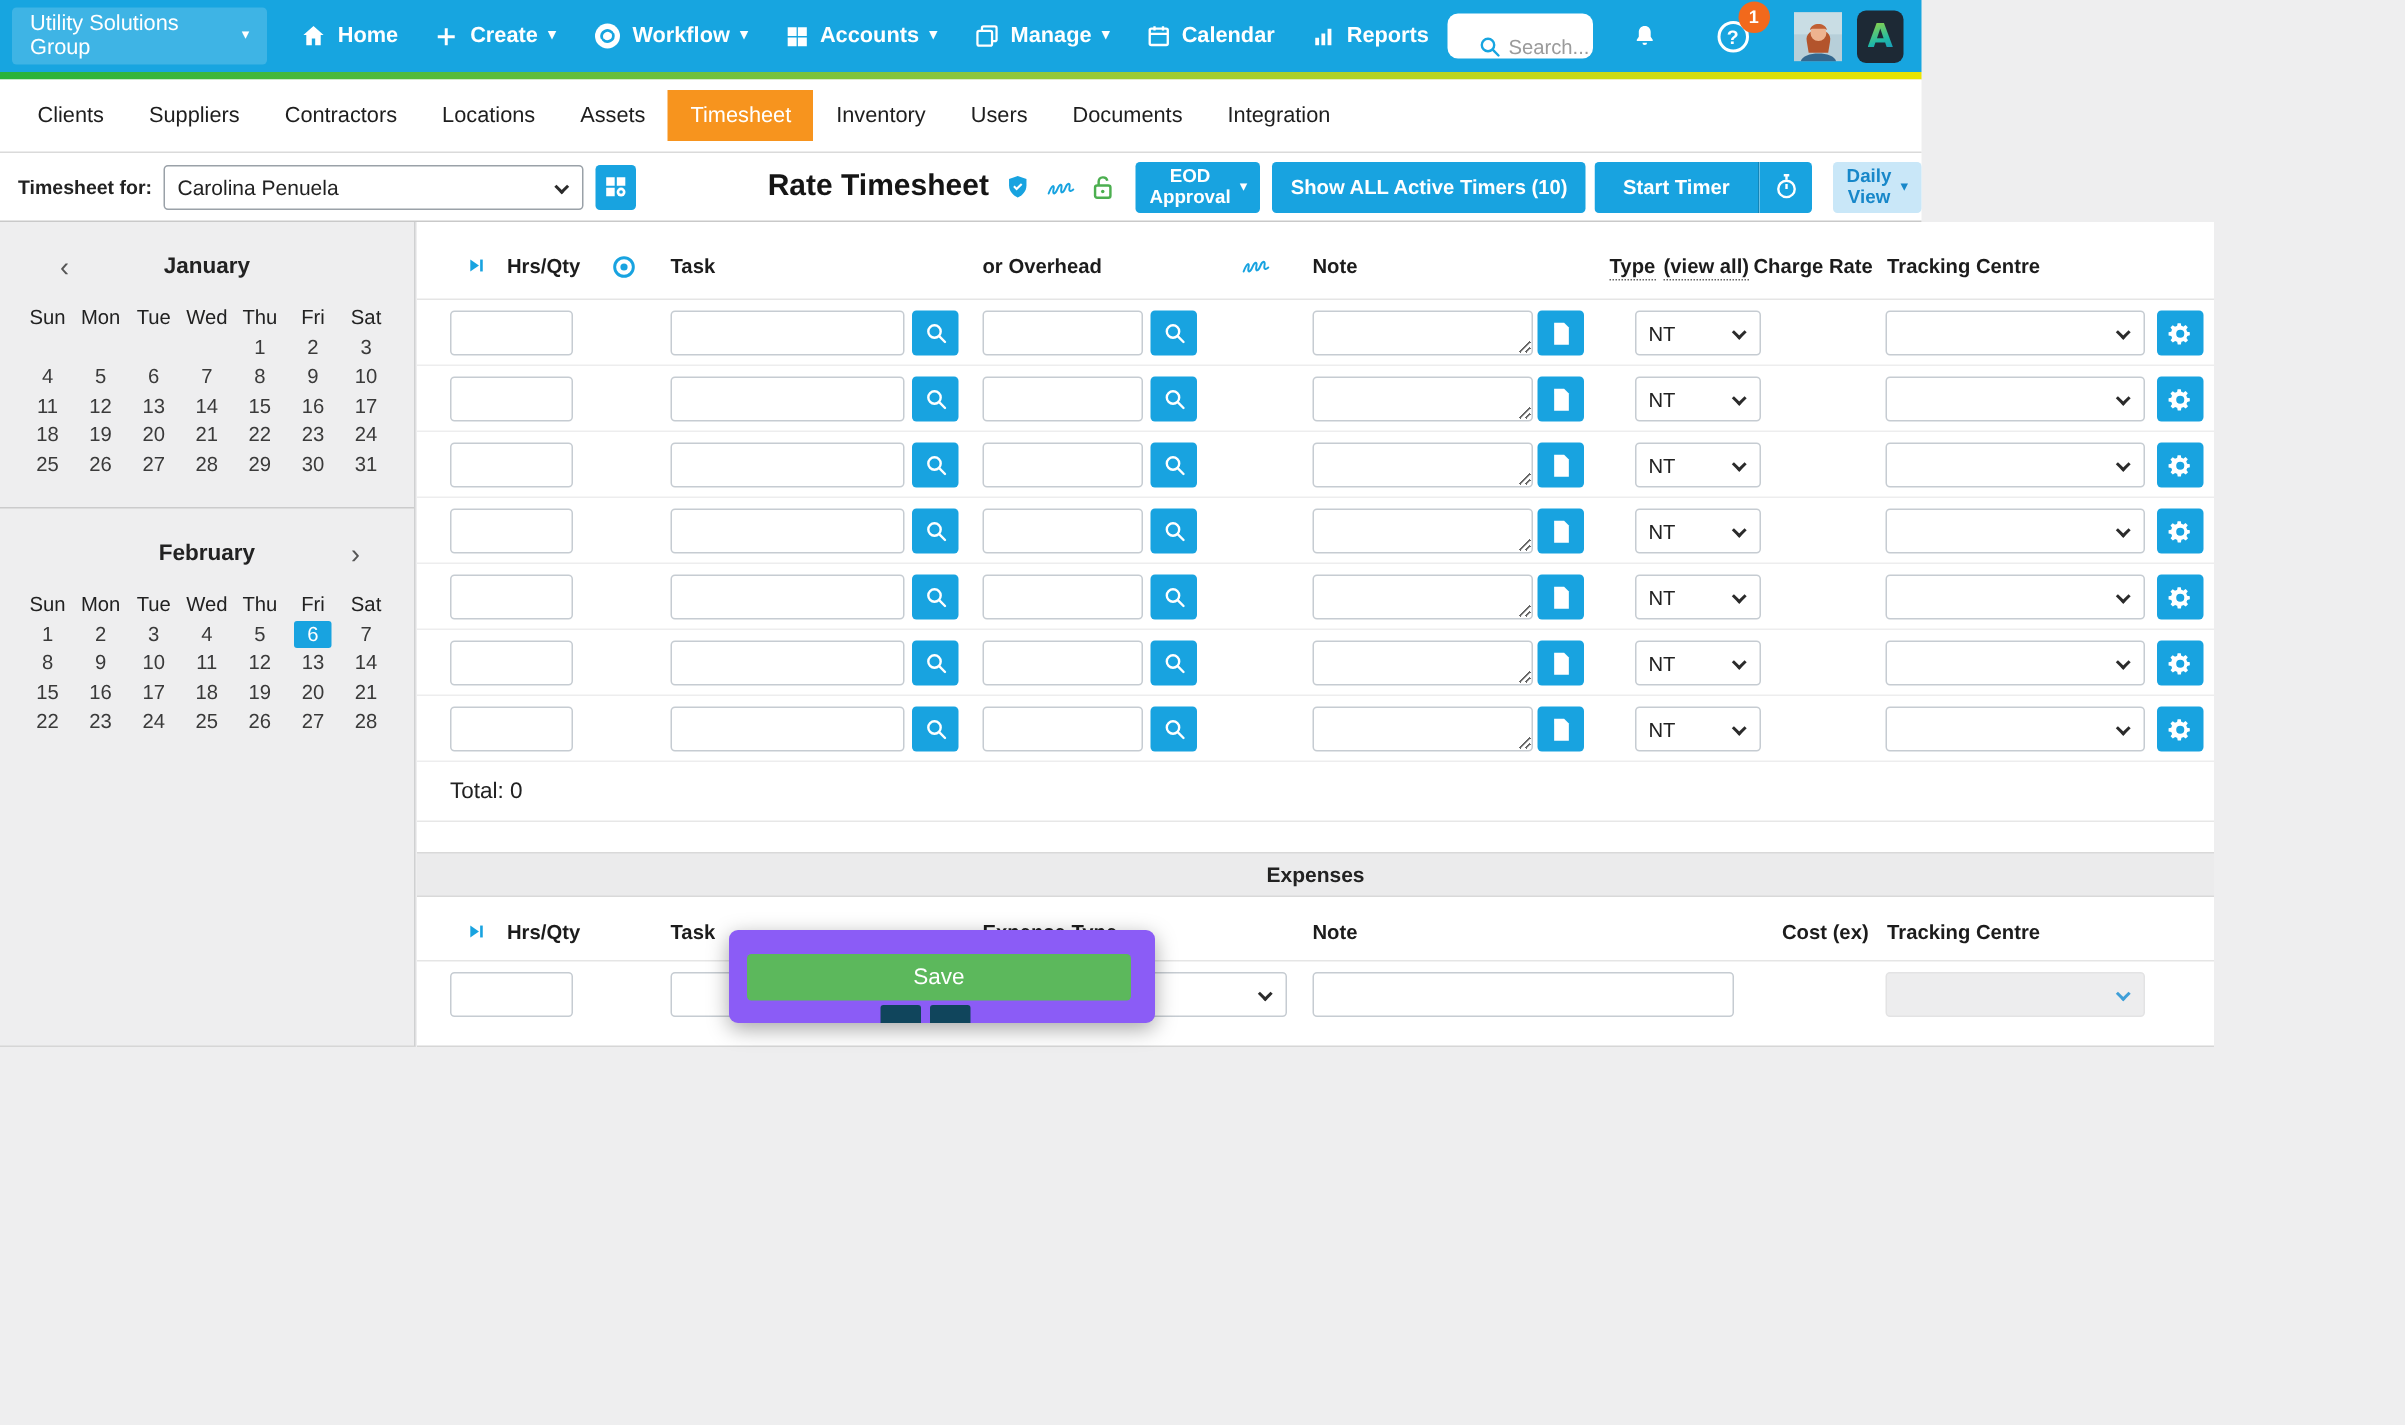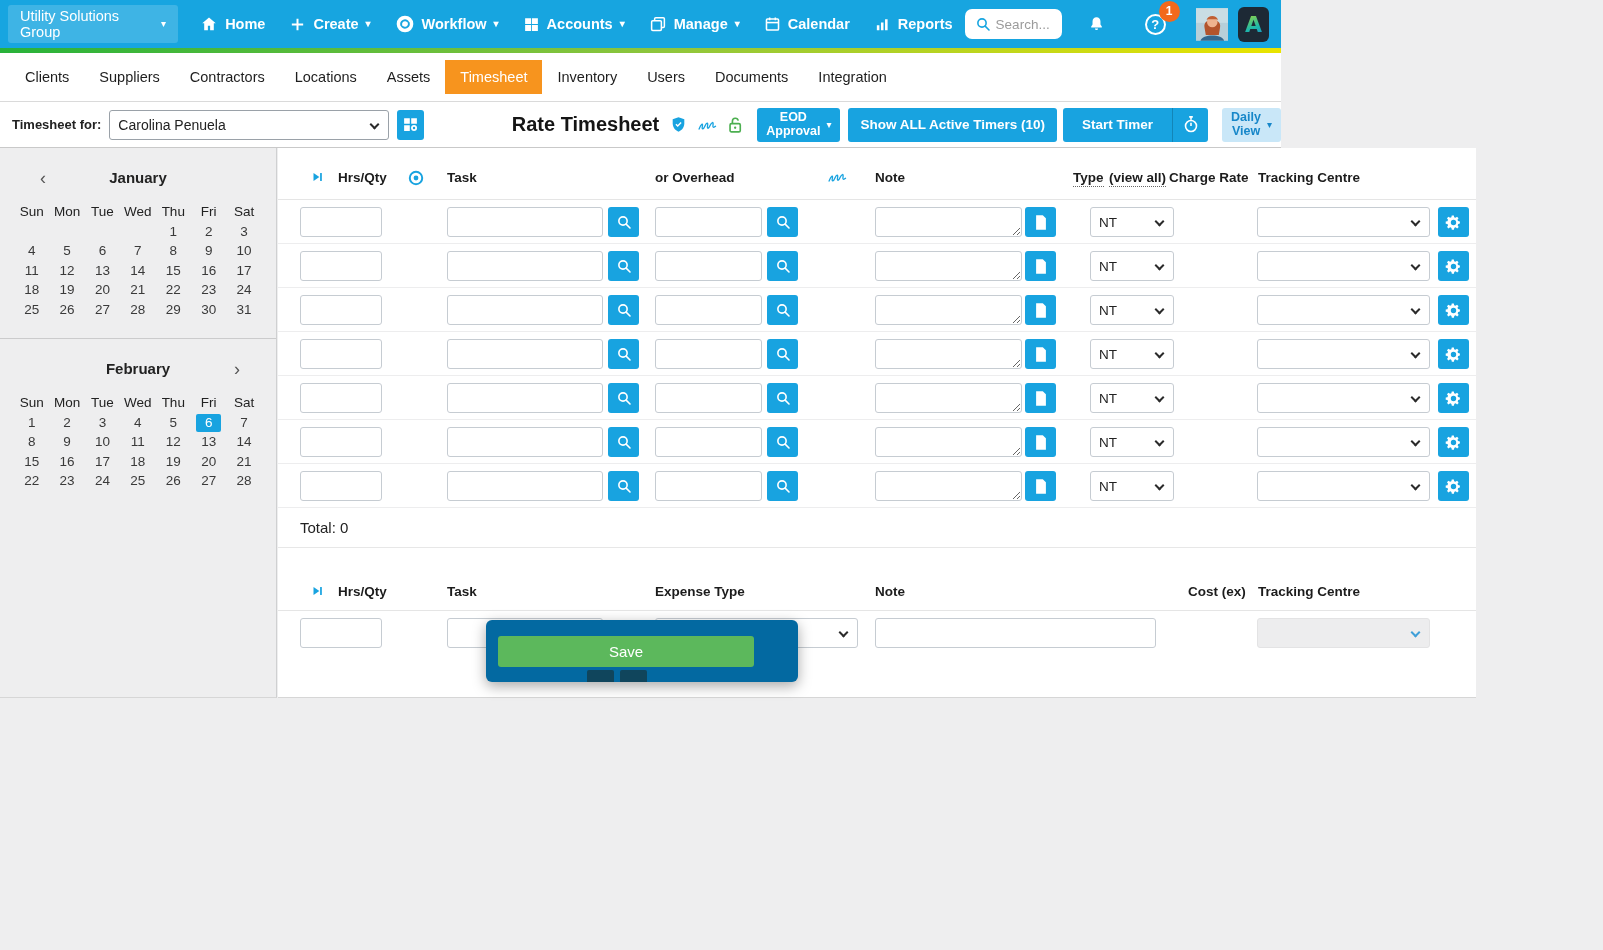--- a/index.html
+++ b/index.html
@@ -10,21 +10,21 @@
   
   .topbar{position:absolute;left:0;top:0;width:1281px;height:48px;background:#17a5e0;
     display:flex;align-items:center;color:#fff;padding:0 12px 0 8px}
   .org{width:190px;height:38px;background:rgba(255,255,255,.17);border-radius:3px;display:flex;
     align-items:center;justify-content:space-between;padding:0 12px;font-weight:normal;font-size:14.5px;cursor:pointer}
   .navitems{display:flex;align-items:flex-end;margin-left:10px;height:100%}
   .nitem{display:flex;align-items:center;gap:7px;padding:0 12px;font-weight:bold;font-size:14.5px;cursor:pointer;height:100%}
   .nicon{display:flex;align-items:center}
   .caret{font-size:10px;line-height:1}
   .search{margin-left:auto;width:97px;height:30px;background:#fff;border-radius:7px;display:flex;
-    align-items:center;padding:0 10px;gap:5px}
+    align-items:flex-end;padding:0 20px;gap:5px}
   .search .sicon{color:#17a5e0;display:flex}
   .search input{border:none;outline:none;width:60px;font-size:13.5px;color:#333;font-family:inherit;background:transparent}
   .search input::placeholder{color:#9b9b9b}
   .bell{margin-left:26px;display:flex;cursor:pointer}
   .helpwrap{position:relative;margin-left:40px}
   .help{width:21px;height:21px;border:2px solid #fff;border-radius:50%;display:flex;align-items:center;
     justify-content:center;font-size:13px;font-weight:bold;cursor:pointer}
   .badge{position:absolute;top:-13px;left:14px;width:21px;height:21px;background:#f2691c;border-radius:50%;
     display:flex;align-items:center;justify-content:center;font-size:12px;font-weight:bold}
   .avatar{margin-left:30px;width:37px;height:37px;border-radius:2px;overflow:hidden;display:flex;cursor:pointer}
@@ -124,21 +124,21 @@
   .x-hrs{left:60px}.x-task{left:169px}.x-etype{left:377px}.x-note{left:597px}.x-cost{left:910px}.x-track{left:980px}
   .exp-row{position:relative;height:58px;border-top:1px solid #e5e5e5}
   .ep-hrs{left:22px;width:82px}
   .ep-task{left:169px;width:156px}
   .ep-type{left:377px;width:203px}
   .ep-note{left:597px;width:281px}
   .ep-track{left:979px;width:173px}
   .graysel{background:#ededee;border-color:#e3e3e4}
 
   
-  .popup{position:absolute;left:486px;top:620px;width:312px;height:62px;background:#0369a1;border-radius:6px;
+  .popup{position:absolute;left:486px;top:620px;width:284px;height:62px;background:#8b5cf6;border-radius:6px;
     box-shadow:0 4px 14px rgba(0,0,0,.35);z-index:20;overflow:hidden}
   .savebtn{position:absolute;left:12px;top:16px;width:256px;height:31px;background:#5cb85c;border:none;
     border-radius:3px;color:#fff;font-size:15px;font-family:inherit;cursor:pointer}
   .pbtn{position:absolute;top:50px;width:27px;height:14px;background:#10455c;border-radius:2px}
   .pbtn1{left:101px}.pbtn2{left:134px}
 </style>
 </head>
 <body>
 
 <div class="app">
@@ -650,20 +650,23 @@
             </svg>
           </button>
         </div>
       </div>
 
     <div class="total-row">
       <span>Total: 0</span>
     </div>
     <div class="spacer-row"></div>
 
+    <div class="exp-band">
+      <span>Expenses</span>
+    </div>
 
     <div class="exp-head">
       <span class="hicon x-play">
         <svg width="13" height="14" viewBox="0 0 18 18">
             <path fill="#18a3e0" d="M3.5 3.5 11.5 9l-8 5.5z"></path>
             <rect x="12.6" y="3.5" width="2.4" height="11" fill="#18a3e0"></rect>
           </svg>
       </span>
       <span class="x-hrs">Hrs/Qty</span>
       <span class="x-task">Task</span>

